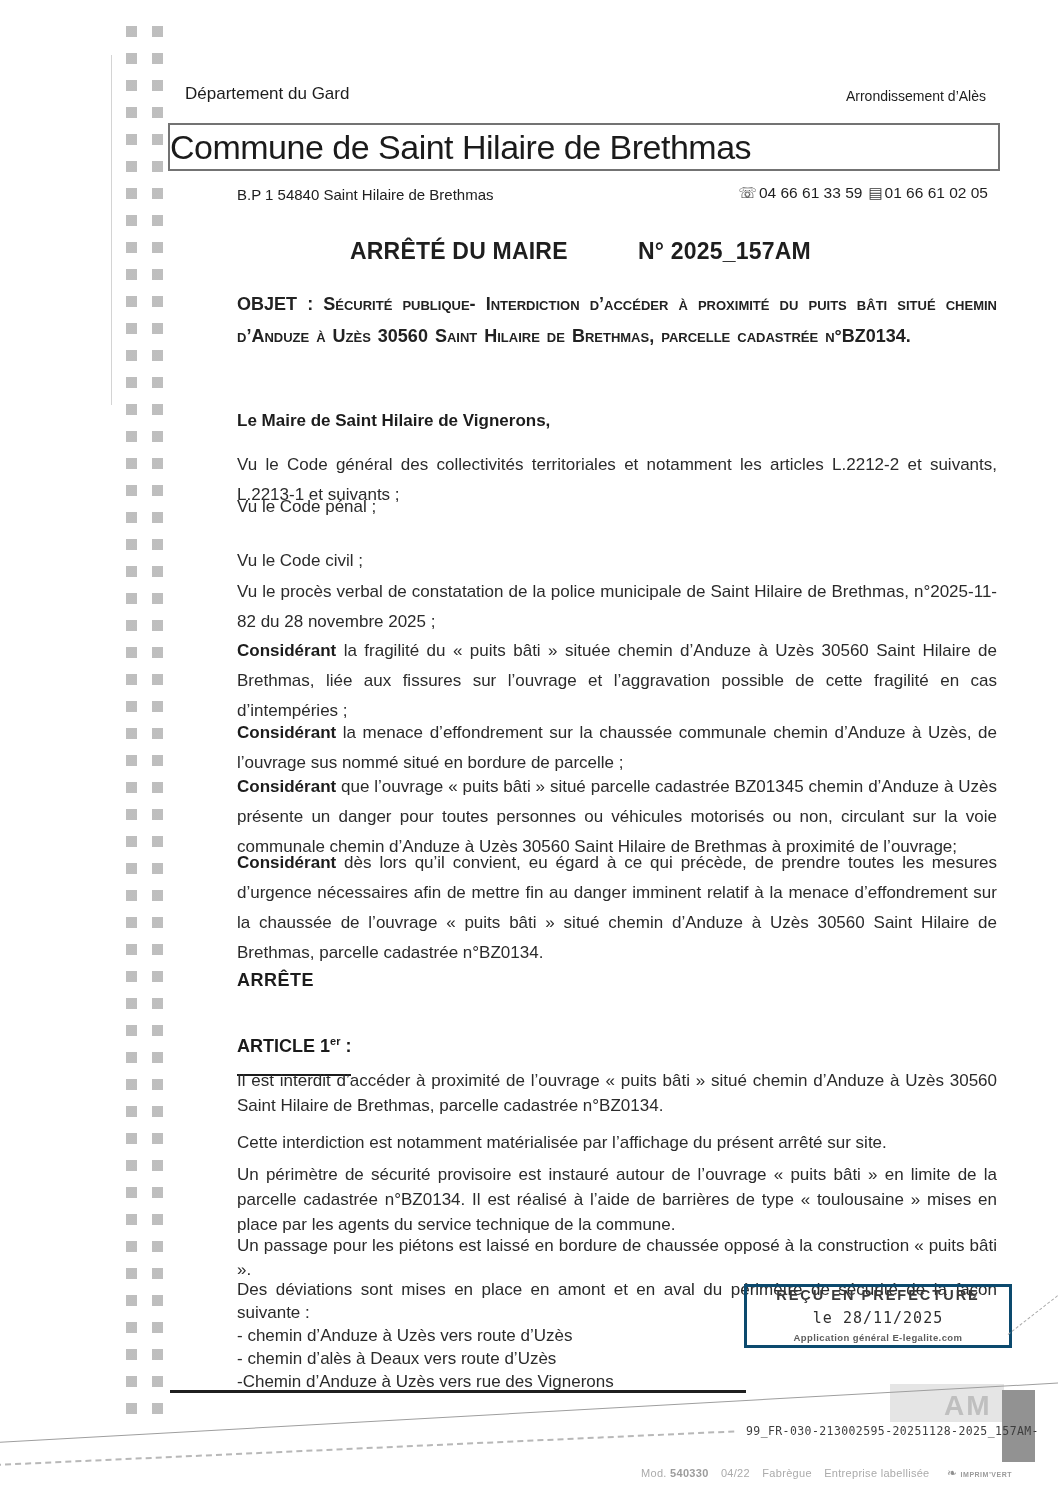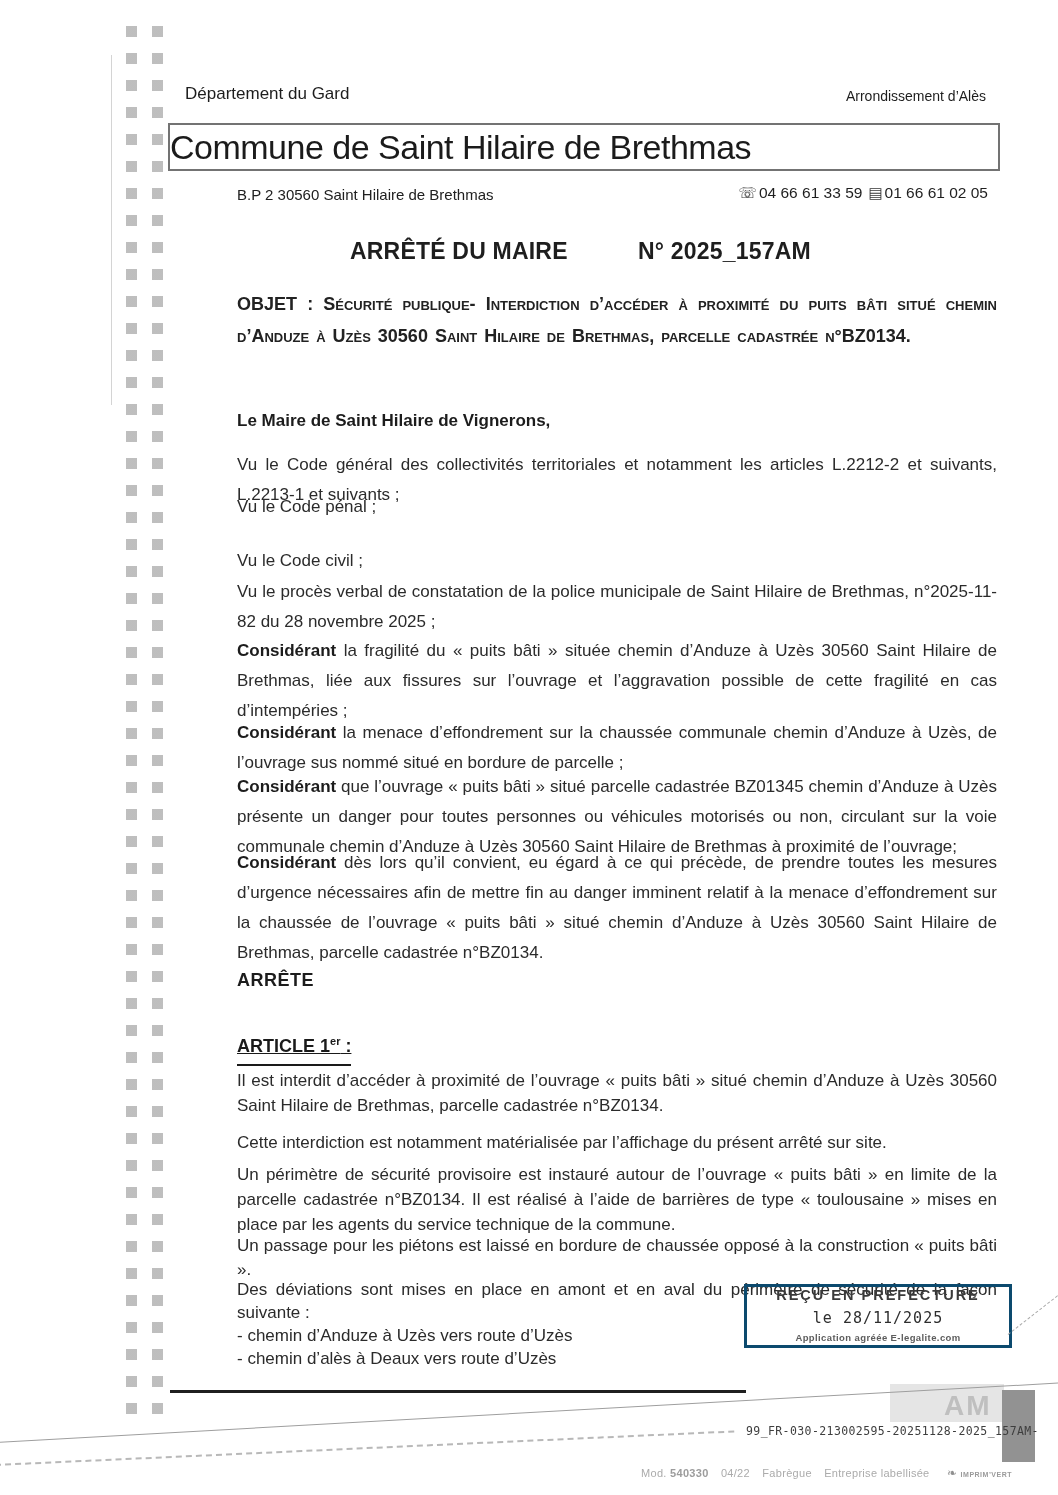--- a/index.html
+++ b/index.html
@@ -38,21 +38,21 @@
   .para{position:absolute; left:237px; width:760px; font-size:17px; line-height:30px;
     text-align:justify; color:#2b2b2b;}
   .para .lead{font-weight:700; color:#1c1c1c;}
   .opening{top:406px; font-weight:700; color:#1c1c1c; text-align:left;}
   .vu0{top:450px;} .vu1{top:492px;} .vu2{top:546px;} .vu3{top:577px;}
   .cons0{top:636px;} .cons1{top:718px;} .cons2{top:772px;} .cons3{top:848px;}
   .arrete-word{position:absolute; left:237px; top:970px; width:758px; text-align:left;
     font-size:18px; font-weight:700; color:#1c1c1c; letter-spacing:.5px;}
 
   .article-head{position:absolute; left:237px; top:1035px; font-size:18px; font-weight:700; color:#1a1a1a;}
-  .article-head .u{border-bottom:2.5px solid #1a1a1a; padding-bottom:8px;text-decoration:underline;}
+  .article-head .u{border-bottom:2.5px solid #1a1a1a; padding-bottom:18px;}
   .article-head sup{font-size:11px;}
 
   .art{line-height:25px;}
   .art0{top:1068px;} .art1{top:1130px; text-align:left;} .art2{top:1162px;} .art3{top:1234px; line-height:24px;}
   .art4{top:1278px; line-height:23px;}
   .dev{text-align:left;}
 
   
   .rule{position:absolute; left:170px; top:1390px; width:576px; height:2.5px; background:#1f1f1f;}
 
@@ -94,21 +94,21 @@
   <div class="perf perf-b"></div>
   <div class="vline"></div>
 
   <div class="hdr-left">Département du Gard</div>
   <div class="hdr-right">Arrondissement d’Alès</div>
 
   <div class="title-box">
     <span class="t">Commune de Saint Hilaire de Brethmas</span>
   </div>
 
-  <div class="addr">B.P 2 30560 Saint Hilaire de Brethmas</div>
+  <div class="addr">B.P 1 54840 Saint Hilaire de Brethmas</div>
   <div class="contact">
     <span class="icon">☏</span><span>04 66 61 33 59</span><span class="icon">▤</span><span>01 66 61 02 05</span>
   </div>
 
   <div class="decree-title">ARRÊTÉ DU MAIRE</div>
   <div class="decree-number">N° 2025_157AM</div>
 
   <div class="objet">OBJET : Sécurité publique- Interdiction d’accéder à proximité du puits bâti situé chemin d’Anduze à Uzès 30560 Saint Hilaire de Brethmas, parcelle cadastrée n°BZ0134.</div>
 
   <div class="para opening">Le Maire de Saint Hilaire de Vignerons,</div>
@@ -131,32 +131,33 @@
 
   <div class="para art art0">Il est interdit d’accéder à proximité de l’ouvrage « puits bâti » situé chemin d’Anduze à Uzès 30560 Saint Hilaire de Brethmas, parcelle cadastrée n°BZ0134.</div>
   <div class="para art art1">Cette interdiction est notamment matérialisée par l’affichage du présent arrêté sur site.</div>
   <div class="para art art2">Un périmètre de sécurité provisoire est instauré autour de l’ouvrage « puits bâti » en limite de la parcelle cadastrée n°BZ0134. Il est réalisé à l’aide de barrières de type « toulousaine » mises en place par les agents du service technique de la commune.</div>
   <div class="para art art3">Un passage pour les piétons est laissé en bordure de chaussée opposé à la construction « puits bâti ».</div>
 
   <div class="para art art4">
     <div>Des déviations sont mises en place en amont et en aval du périmètre de sécurité de la façon suivante :</div>
     <div class="dev">- chemin d’Anduze à Uzès vers route d’Uzès</div>
     <div class="dev">- chemin d’alès à Deaux vers route d’Uzès</div>
+    <div class="dev">-Chemin d’Anduze à Uzès  vers rue des Vignerons</div>
   </div>
 
   <div class="rule"></div>
 
   <div class="ghost-band"></div>
   <div class="ghost-am">AM</div>
   <div class="ghost-block"></div>
 
   <div class="stamp">
     <div class="stamp-l1">REÇU EN PREFECTURE</div>
     <div class="stamp-l2">le 28/11/2025</div>
-    <div class="stamp-l3">Application agréée E-legalite.com</div>
+    <div class="stamp-l3">Application général E-legalite.com</div>
   </div>
   <div class="stamp-id">99_FR-030-213002595-20251128-2025_157AM-</div>
 
   <div class="art-line1"></div>
   <div class="art-line2"></div>
   <div class="art-line3"></div>
 
   <div class="footer">
     <span>Mod.</span>
     <span class="num">540330</span>

